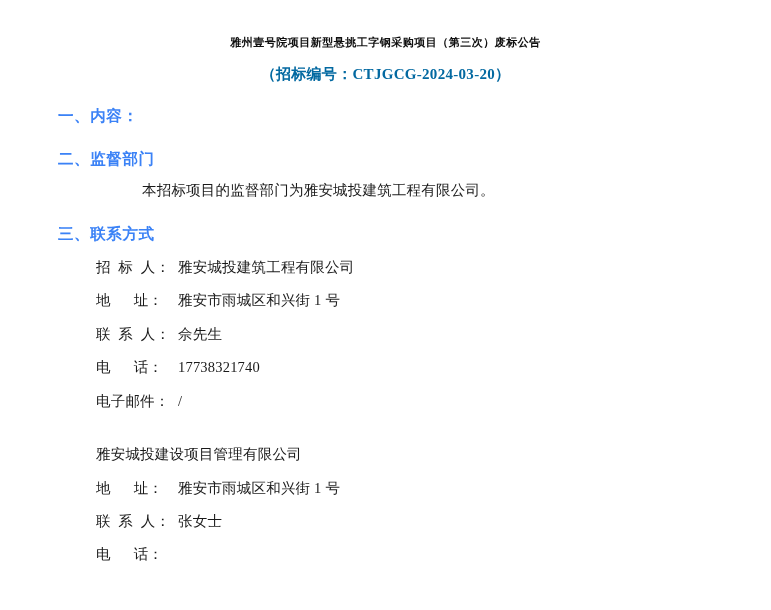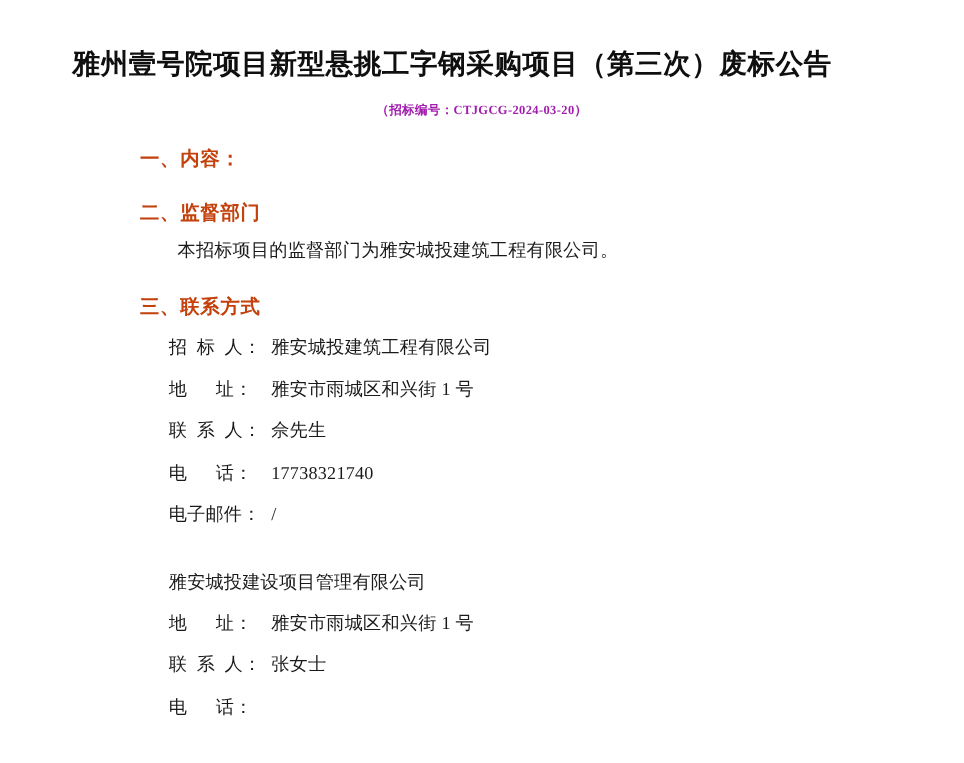--- a/index.html
+++ b/index.html
@@ -16,60 +16,60 @@
     overflow: hidden;
   }
   .page {
     width: 771px;
     height: 610px;
     box-sizing: border-box;
     padding: 26px 58px 0 58px;
     position: relative;
   }
   .doc-title {
-    font-size: 22px;
+    text-align: center;
+    font-size: 11px;
     font-weight: bold;
     letter-spacing: 0.5px;
     line-height: 1.5;
     margin-top: 8px;
     color: #0f0f0f;
   }
   .doc-subtitle {
     text-align: center;
-    font-size: 10px;
+    font-size: 15px;
     font-weight: bold;
     letter-spacing: 0.3px;
     margin-top: 14px;
-    color: #a21caf;
+    color: #0369a1;
   }
   .section {
     margin-top: 22px;
   }
   .section-heading {
     font-size: 15.5px;
     font-weight: bold;
     letter-spacing: 0.6px;
-    margin-left: 54px;
-    color: #c2410c;
+    color: #3b82f6;
   }
   .section-body {
     font-size: 14.5px;
     line-height: 1.6;
     margin-left: 84px;
     margin-top: 9px;
     letter-spacing: 0.2px;
   }
   .contact-block {
     margin-top: 10px;
   }
   .contact-row {
     display: flex;
     font-size: 14.5px;
     line-height: 1.55;
-    margin-left: 77px;
+    margin-left: 38px;
     margin-top: 11px;
     letter-spacing: 0.2px;
   }
   .contact-label {
     width: 82px;
     flex: none;
     white-space: pre;
   }
   .contact-label.wide {
     width: 120px;

